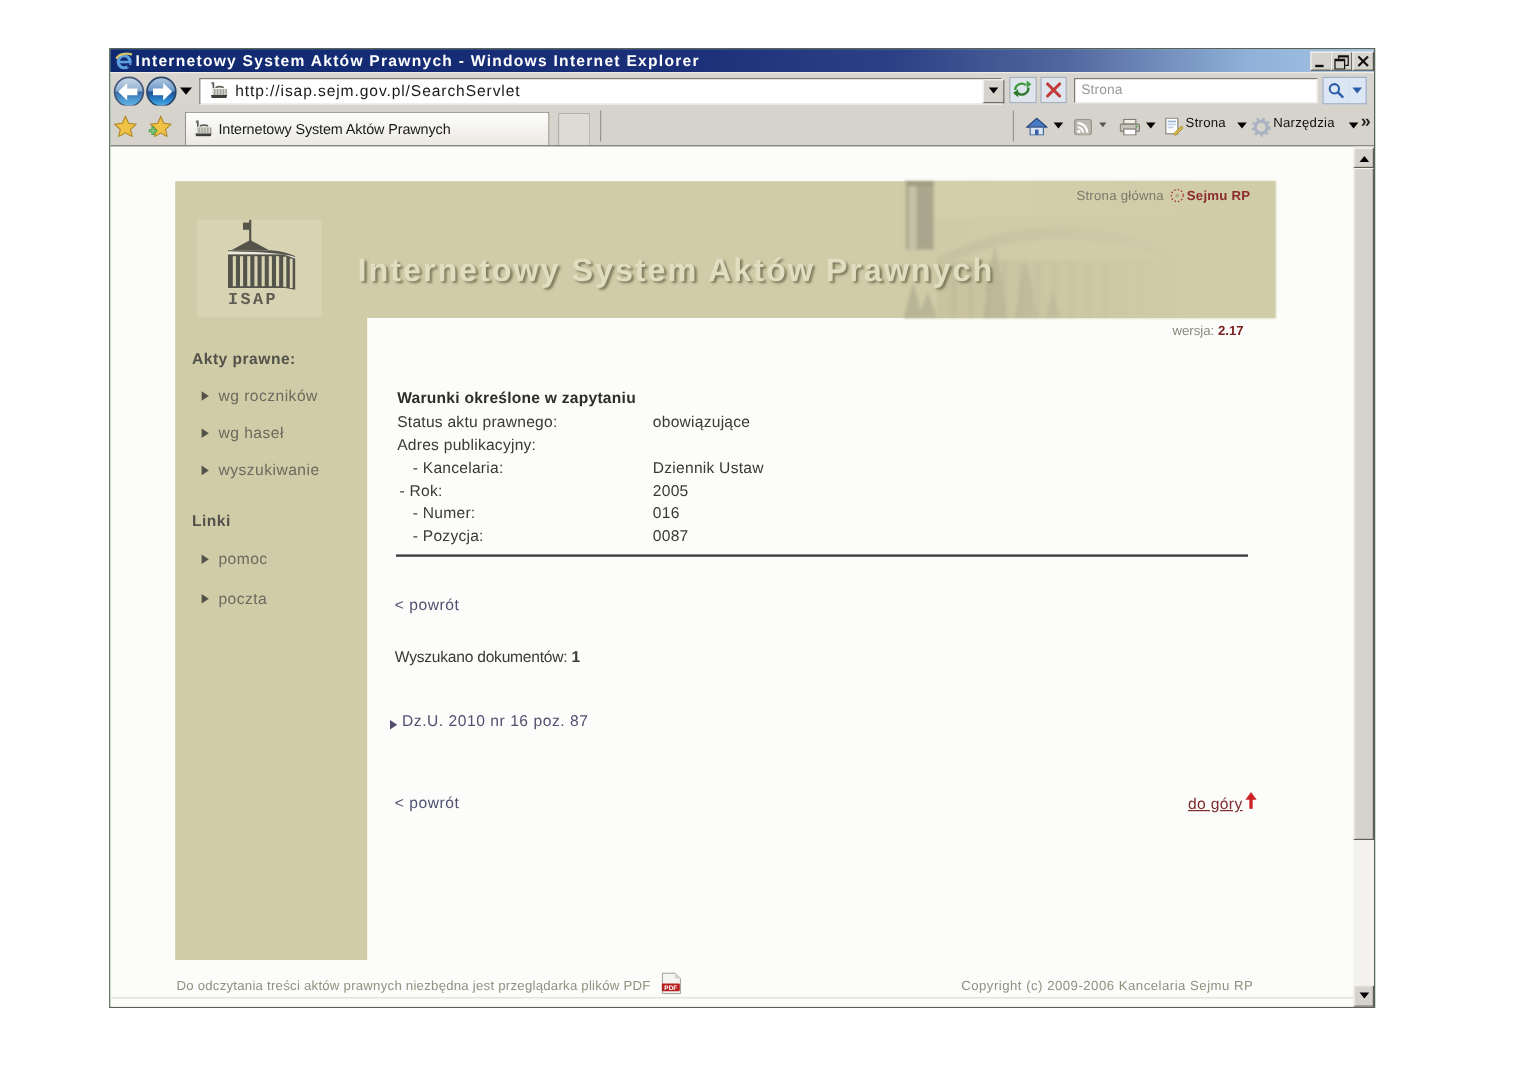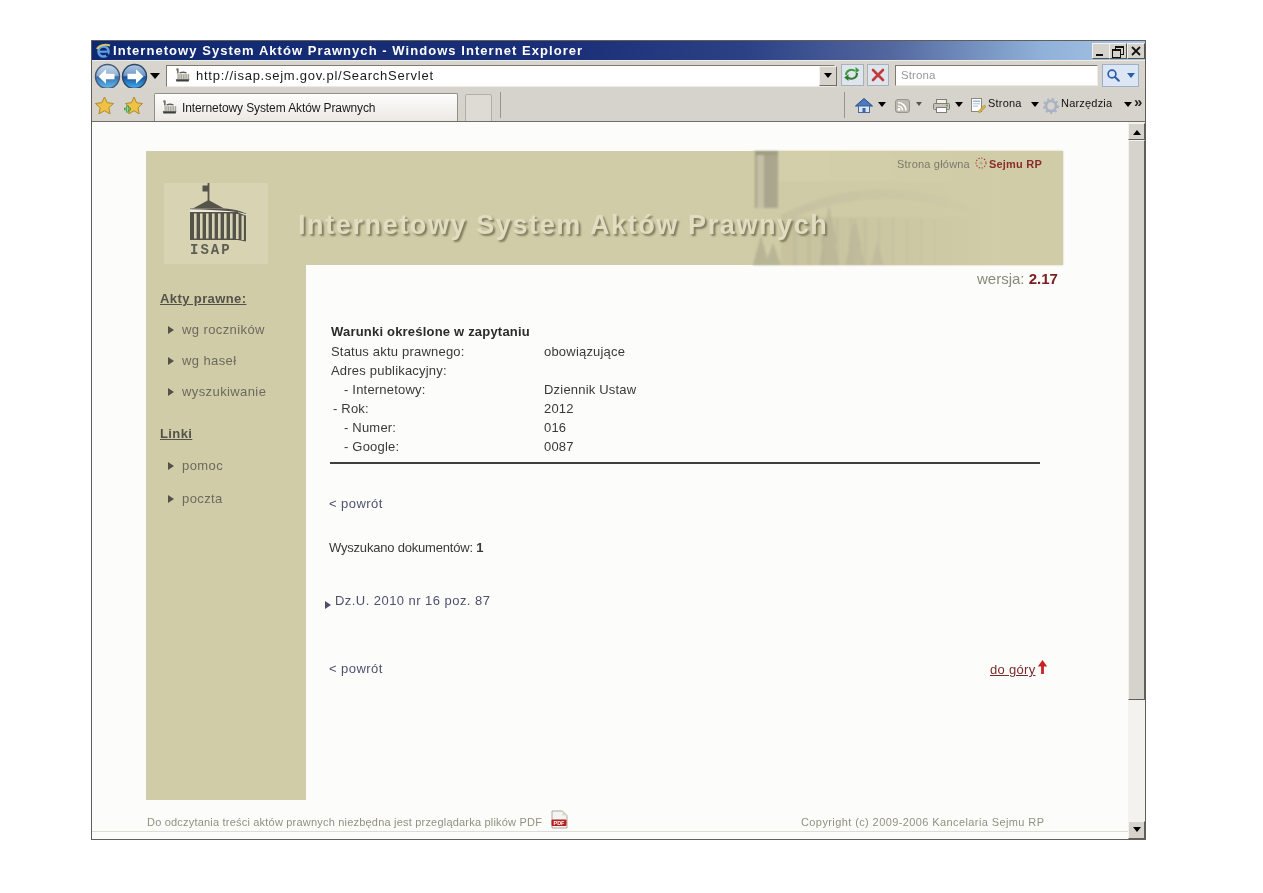--- a/index.html
+++ b/index.html
@@ -39,26 +39,26 @@
   #sbu{left:1036px;top:1px;height:17px;} #sbd{left:1036px;top:699px;height:18px;}
   #sbth{left:1036px;top:18px;width:17px;height:560px;background:#d6d3cc;border:1px solid;border-color:#f4f2ee #5f5e58 #5f5e58 #f4f2ee;box-sizing:border-box;}
   .tri-u{width:0;height:0;border:4px solid transparent;border-bottom:5px solid #000;margin:2px auto 0;}
   .tri-d{width:0;height:0;border:4px solid transparent;border-top:5px solid #000;margin:5px auto 0;}
   
   #shead{left:54px;top:29px;width:917px;height:114px;background:#d0cca8;}
   #slogo{left:18px;top:32px;width:104px;height:81px;background:#d8d4b3;}
   #stitle{left:152px;top:59px;font-size:27px;font-weight:bold;color:#e0ddc0;letter-spacing:1.6px;text-shadow:2px 2px 2px #7e7b5c;white-space:nowrap;}
   .hnav{top:7px;font-size:11px;letter-spacing:0.2px;}
   #sidebar{left:54px;top:143px;width:160px;height:535px;background:#d0cca8;}
-  .sbh{font-size:13px;font-weight:bold;color:#53524a;letter-spacing:0.4px;text-decoration:underline;}
+  .sbh{font-size:13px;font-weight:bold;color:#53524a;letter-spacing:0.4px;}
   .sbl{font-size:13px;color:#6b6a5e;letter-spacing:0.4px;}
   .arr{width:0;height:0;border:4px solid transparent;border-left:6px solid #53524a;display:inline-block;}
   .ct{font-size:13px;color:#3a3a35;letter-spacing:0.2px;white-space:nowrap;}
   .lnk{font-size:13px;color:#50506e;letter-spacing:0.45px;}
-  #vers{font-size:15px;color:#8a8a7a;}
+  #vers{font-size:11px;color:#8a8a7a;}
   .foot{font-size:11px;color:#91907f;letter-spacing:0.2px;}
 </style></head>
 <body>
 <div id="c">
   <div class="ab" id="win">
     <div class="ab" id="title">
       <svg class="ab" style="left:3px;top:1px" width="17" height="17" viewBox="0 0 17 17">
         <circle cx="8.5" cy="9.5" r="5" fill="none" stroke="#5e9fe0" stroke-width="2.6"></circle>
         <rect x="4" y="8.6" width="9" height="2.2" fill="#5e9fe0"></rect>
         <rect x="11" y="10.8" width="3.4" height="3.4" fill="#132970"></rect>
@@ -304,27 +304,27 @@
         <div class="ab sbl" style="left:22px;top:119px"><span class="arr"></span> wyszukiwanie</div>
         <div class="ab sbh" style="left:14px;top:161px">Linki</div>
         <div class="ab sbl" style="left:22px;top:193px"><span class="arr"></span> pomoc</div>
         <div class="ab sbl" style="left:22px;top:226px"><span class="arr"></span> poczta</div>
       </div>
 
       <div class="ab ct" style="left:239px;top:202px;font-weight:bold;color:#2d2d28">Warunki określone w zapytaniu</div>
       <div class="ab ct" style="left:239px;top:222px">Status aktu prawnego:</div>
       <div class="ab ct" style="left:452px;top:222px">obowiązujące</div>
       <div class="ab ct" style="left:239px;top:241px">Adres publikacyjny:</div>
-      <div class="ab ct" style="left:252px;top:260px">- Internetowy:</div>
+      <div class="ab ct" style="left:252px;top:260px">- Kancelaria:</div>
       <div class="ab ct" style="left:452px;top:260px">Dziennik Ustaw</div>
       <div class="ab ct" style="left:241px;top:279px">- Rok:</div>
-      <div class="ab ct" style="left:452px;top:279px">2012</div>
+      <div class="ab ct" style="left:452px;top:279px">2005</div>
       <div class="ab ct" style="left:252px;top:298px">- Numer:</div>
       <div class="ab ct" style="left:452px;top:298px">016</div>
-      <div class="ab ct" style="left:252px;top:317px">- Google:</div>
+      <div class="ab ct" style="left:252px;top:317px">- Pozycja:</div>
       <div class="ab ct" style="left:452px;top:317px">0087</div>
       <div class="ab" style="left:238px;top:340px;width:710px;height:2px;background:#3f3f3f"></div>
       <div class="ab lnk" style="left:237px;top:374px">&lt; powrót</div>
       <div class="ab ct" style="left:237px;top:418px;letter-spacing:-0.2px">Wyszukano dokumentów: <b>1</b></div>
       <div class="ab" style="left:233px;top:473px"><span class="arr" style="border-left-color:#50506e"></span></div>
       <div class="ab lnk" style="left:243px;top:471px">Dz.U. 2010 nr 16 poz. 87</div>
       <div class="ab lnk" style="left:237px;top:539px">&lt; powrót</div>
       <div class="ab" style="left:898px;top:540px;font-size:13px;color:#7b2b2b;text-decoration:underline;letter-spacing:0.3px">do góry</div>
       <svg class="ab" style="left:945px;top:538px" width="12" height="15" viewBox="0 0 12 15">
         <polygon points="5.5,0 0.8,6.5 10.2,6.5" fill="#cc2222"></polygon>

